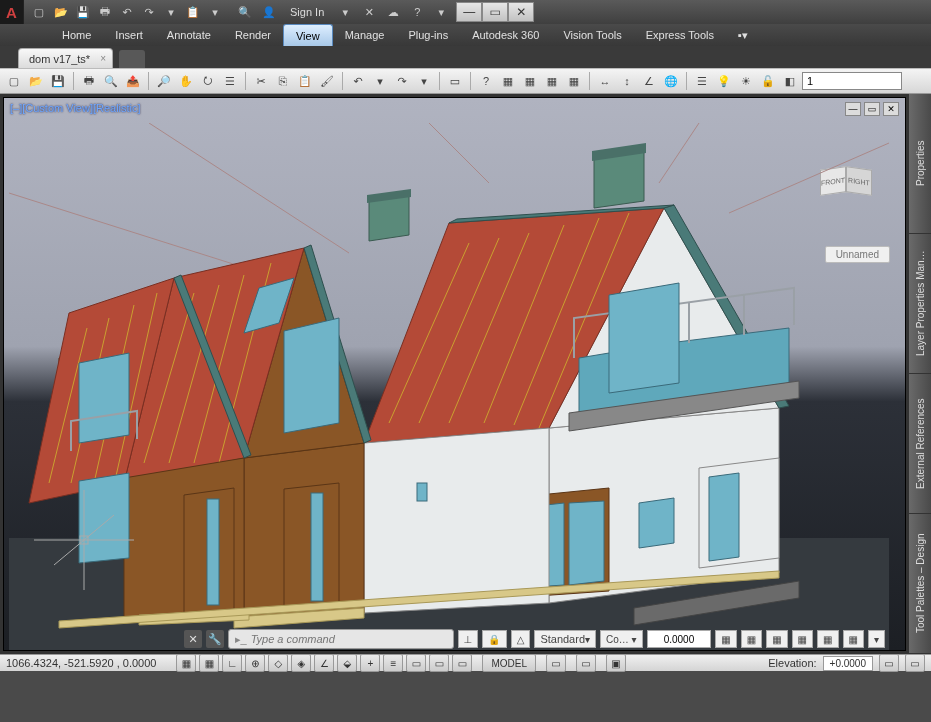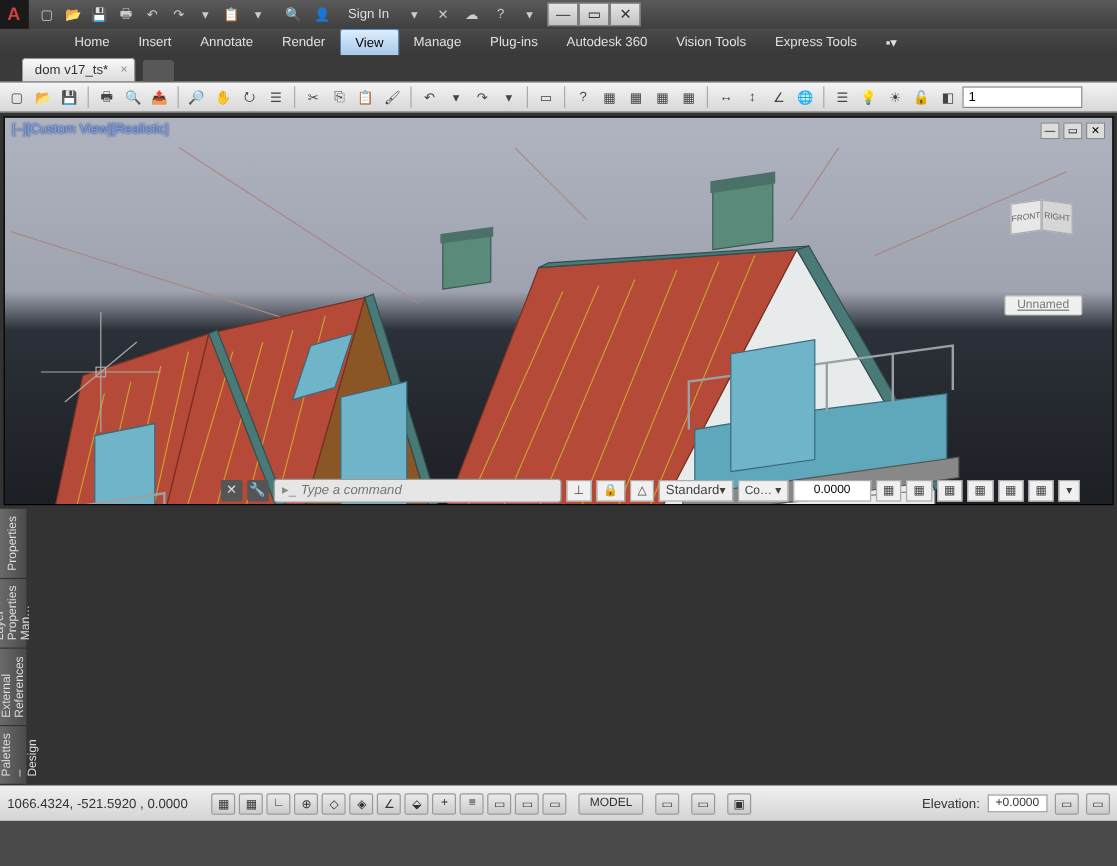--- a/index.html
+++ b/index.html
@@ -28,56 +28,56 @@
 .doc-tab .x { position:absolute; right:6px; font-size:10px; color:#888; }
 .new-tab { width:26px; height:18px; background:#585858; margin-left:6px; border-radius:3px 3px 0 0; cursor:pointer; }
 
 
 .toolbar-row { height:26px; background:linear-gradient(#f4f4f4,#d7d7d7); border-top:1px solid #bbb; border-bottom:1px solid #999; display:flex; align-items:center; padding:0 4px; gap:2px; }
 .tb-btn { width:20px; height:20px; display:flex; align-items:center; justify-content:center; border:1px solid transparent; border-radius:2px; cursor:pointer; color:#444; }
 .tb-sep { width:1px; height:18px; background:#aaa; margin:0 3px; }
 .layer-combo { height:18px; min-width:100px; background:#fff; border:1px solid #888; display:flex; align-items:center; padding:0 4px; font-size:10px; }
 
 
-.main { position:relative; width:931px; height:560px; background:#333; display:flex;flex-direction:column; }
+.main { position:relative; width:931px; height:560px; background:#333; display:flex; }
 
 
 .viewport { position:relative; flex:1; margin:3px; background:linear-gradient(#b0b3c0 0%, #9fa3b0 45%, #2c3038 55%, #1c1f24 100%); border:1px solid #000; overflow:hidden; }
 .vp-label { position:absolute; top:4px; left:6px; color:#6fa8ff; font-size:11px; text-shadow:0 0 2px #003; }
 .vp-win-btns { position:absolute; top:4px; right:6px; display:flex; gap:3px; }
 .vp-win-btns span { width:16px; height:14px; background:#dcdcdc; border:1px solid #888; display:flex; align-items:center; justify-content:center; font-size:9px; cursor:pointer; }
 
 
 .house-svg { position:absolute; top:25px; left:5px; width:880px; height:530px; }
 
 
 .viewcube { position:absolute; top:60px; right:30px; width:55px; height:50px; }
 .viewcube .face { position:absolute; background:#e7e7e7; border:1px solid #aaa; font-size:7px; display:flex; align-items:center; justify-content:center; color:#666; cursor:pointer; }
 .viewcube .front{ left:0; top:10px; width:26px; height:26px; transform:skewY(-8deg);}
 .viewcube .right{ left:26px; top:10px; width:26px; height:26px; transform:skewY(8deg); background:#d6d6d6;}
-.vc-tag { position:absolute; top:148px; right:25px; background:#f0f0f0; border:1px solid #bbb; padding:2px 10px; font-size:10px; color:#777; border-radius:2px; cursor:pointer;text-decoration:underline; }
+.vc-tag { position:absolute; top:148px; right:15px; background:#f0f0f0; border:1px solid #bbb; padding:2px 10px; font-size:10px; color:#777; border-radius:2px; cursor:pointer; }
 
 
 .crosshair { position:absolute; left:30px; bottom:60px; width:100px; height:100px; }
 .crosshair line { stroke:#aaa; stroke-width:1; }
 
 
 .right-panels { width:22px; background:linear-gradient(90deg,#6a6a6a,#4a4a4a); display:flex; flex-direction:column; }
 .panel-tab { flex:1; writing-mode:vertical-rl; transform:rotate(180deg); display:flex; align-items:center; justify-content:center; color:#ddd; font-size:10px; border-top:1px solid #333; cursor:pointer; padding:6px 0; }
 
 
 .cmd-row { position:absolute; bottom:0; left:180px; right:20px; height:22px; display:flex; align-items:center; gap:4px; }
 .cmd-close { width:18px; height:18px; background:#555; color:#ddd; display:flex; align-items:center; justify-content:center; border-radius:2px; cursor:pointer; }
 .cmd-input-wrap { flex:1; max-width:240px; height:20px; background:#e6e6e6; border:1px solid #999; border-radius:3px; display:flex; align-items:center; padding:0 6px; }
 .cmd-input { flex:1; background:transparent; border:none; outline:none; font-style:italic; color:#888; font-size:11px; }
 .stat-item { height:18px; padding:0 5px; background:#f0f0f0; border:1px solid #aaa; display:flex; align-items:center; font-size:10px; color:#444; cursor:pointer; }
 .stat-val { height:18px; min-width:50px; background:#fff; border:1px solid #aaa; display:flex; align-items:center; justify-content:flex-end; padding:0 16px; font-size:10px; }
 
 
-.status-bar { height:30px; background:linear-gradient(#f0f0f0,#d4d4d4); border-top:1px solid #999; display:flex; align-items:center; padding:0 6px; gap:10px; color:#333; }
+.status-bar { height:17px; background:linear-gradient(#f0f0f0,#d4d4d4); border-top:1px solid #999; display:flex; align-items:center; padding:0 6px; gap:10px; color:#333; }
 .coords { font-size:11px; }
 .status-icons { display:flex; gap:3px; margin-left:10px; }
 .status-btn { width:20px; height:18px; background:linear-gradient(#eaeaea,#ccc); border:1px solid #999; border-radius:2px; cursor:pointer; display:flex; align-items:center; justify-content:center; font-size:10px; }
 .status-right { margin-left:auto; display:flex; gap:6px; align-items:center; }
 .status-field { background:#fff; border:1px solid #999; padding:1px 6px; font-size:10px; }
 
 svg .roof { fill:#b44a37; stroke:#7a2f22; stroke-width:1; }
 svg .roof-line { stroke:#caa030; stroke-width:1; }
 svg .wall-white { fill:#e8ebec; stroke:#888; }
 svg .wall-brown { fill:#8a5626; stroke:#5a3516; }

